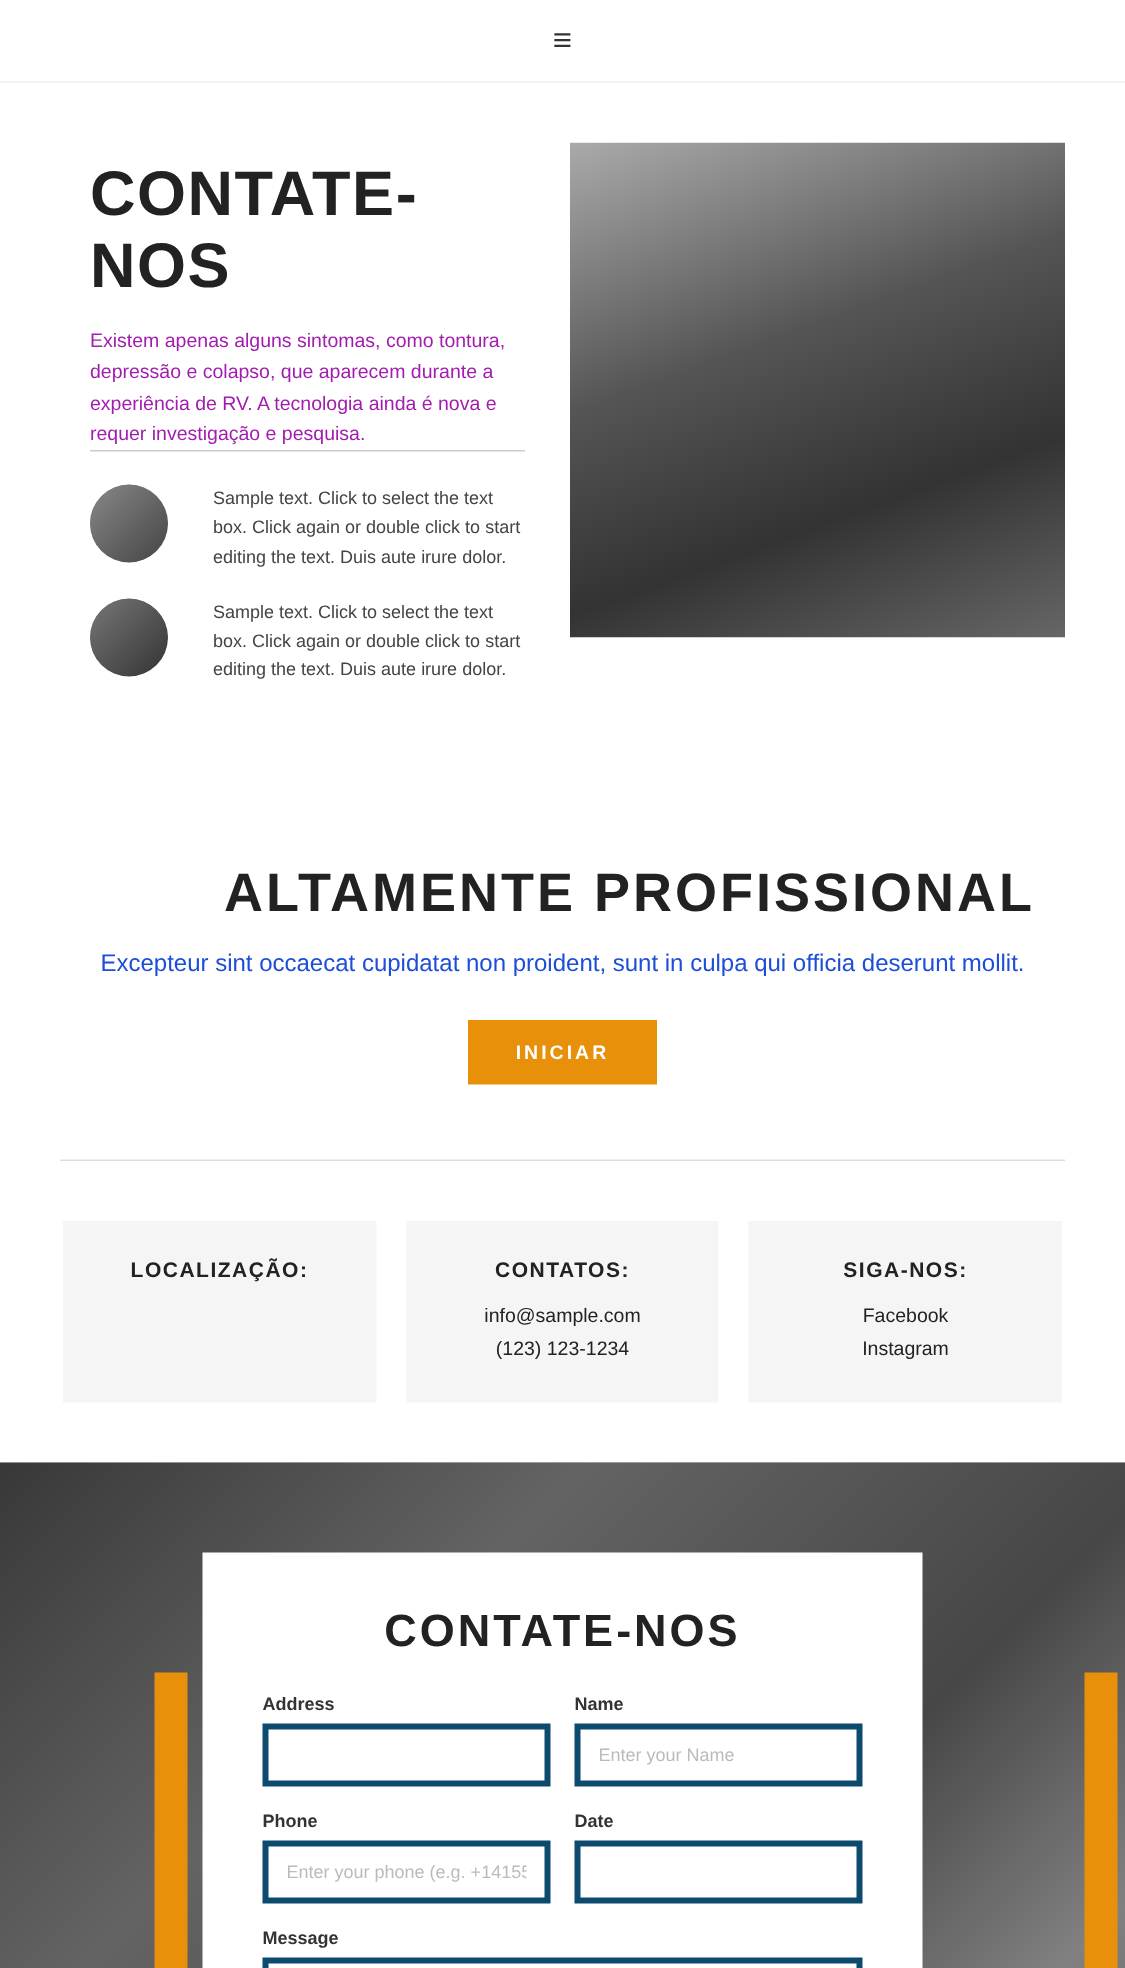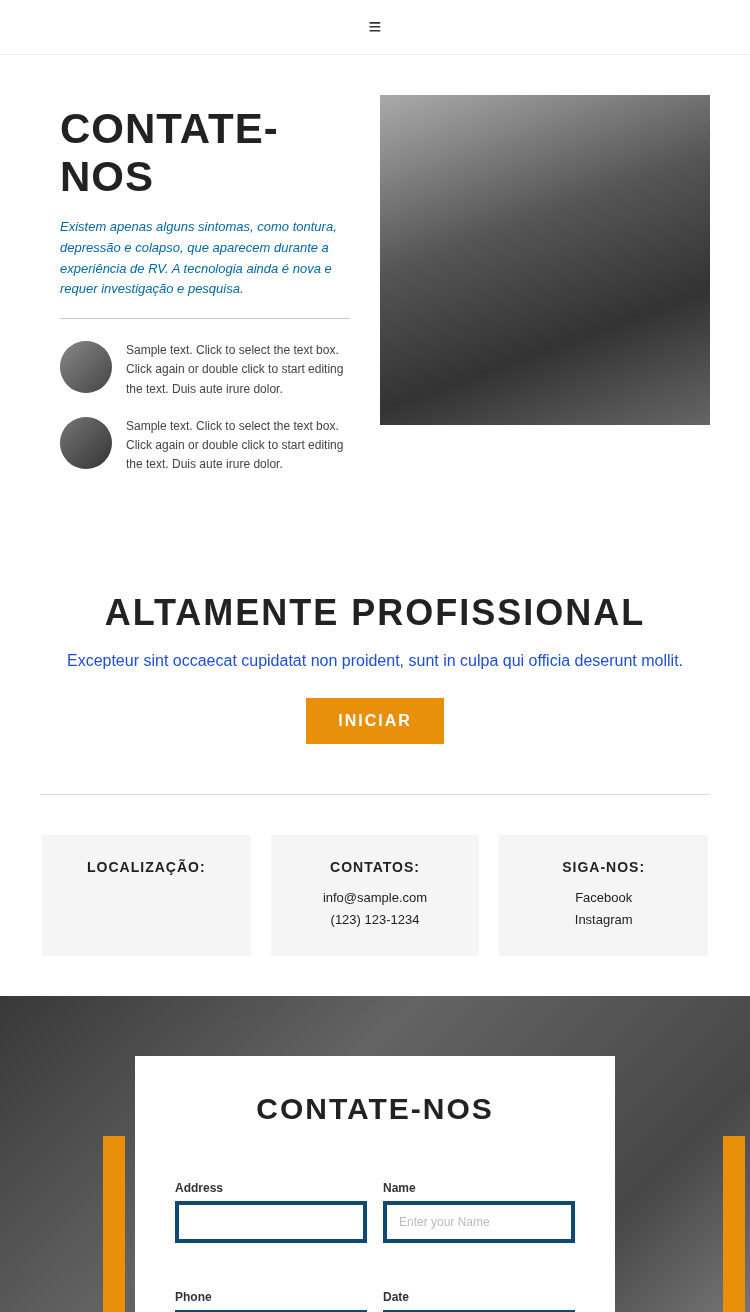--- a/index.html
+++ b/index.html
@@ -32,24 +32,22 @@
     }
     .contact-left h1 {
       font-size: 42px;
       font-weight: 900;
       text-transform: uppercase;
       letter-spacing: 1px;
       margin-bottom: 16px;
     }
     .contact-left p.desc {
       font-size: 13px;
-      color: #0369a1;
+      color: #a21caf;
       line-height: 1.6;
-      margin-bottom: 18px;
-      font-style: italic;
     }
     .divider-line {
       border: none;
       border-top: 1px solid #ccc;
       margin-bottom: 22px;
     }
     .person-item {
       display: flex;
       align-items: flex-start;
       gap: 14px;
@@ -66,20 +64,21 @@
     .person-avatar-img {
       width: 100%;
       height: 100%;
       background: #666;
       border-radius: 50%;
     }
     .person-text {
       font-size: 12px;
       color: #444;
       line-height: 1.6;
+      margin-left: 16px;
     }
     .contact-right {
       width: 330px;
       flex-shrink: 0;
     }
     .contact-right-img {
       width: 100%;
       height: 330px;
       background: #777;
       overflow: hidden;
@@ -95,32 +94,33 @@
     .section-professional {
       text-align: center;
       padding: 60px 60px 50px;
     }
     .section-professional h2 {
       font-size: 36px;
       font-weight: 900;
       text-transform: uppercase;
       letter-spacing: 2px;
       margin-bottom: 18px;
+      text-align: right;
     }
     .section-professional p {
       font-size: 16px;
       color: #1d4ed8;
       margin-bottom: 28px;
     }
     .btn-orange {
       background: #e8900a;
       color: #fff;
       border: none;
       padding: 14px 32px;
-      font-size: 16px;
+      font-size: 13px;
       font-weight: bold;
       letter-spacing: 2px;
       text-transform: uppercase;
       cursor: pointer;
     }
 
     .section-divider {
       border: none;
       border-top: 1px solid #ddd;
       margin: 0 40px;
@@ -211,21 +211,20 @@
     }
     .form-row {
       display: flex;
       gap: 16px;
       margin-bottom: 16px;
     }
     .form-group {
       flex: 1;
       display: flex;
       flex-direction: column;
-      margin-top: 31px;
     }
     .form-group label {
       font-size: 12px;
       font-weight: bold;
       margin-bottom: 6px;
       color: #333;
     }
     .form-group input,
     .form-group textarea {
       border: 4px solid #0c4a6e;

